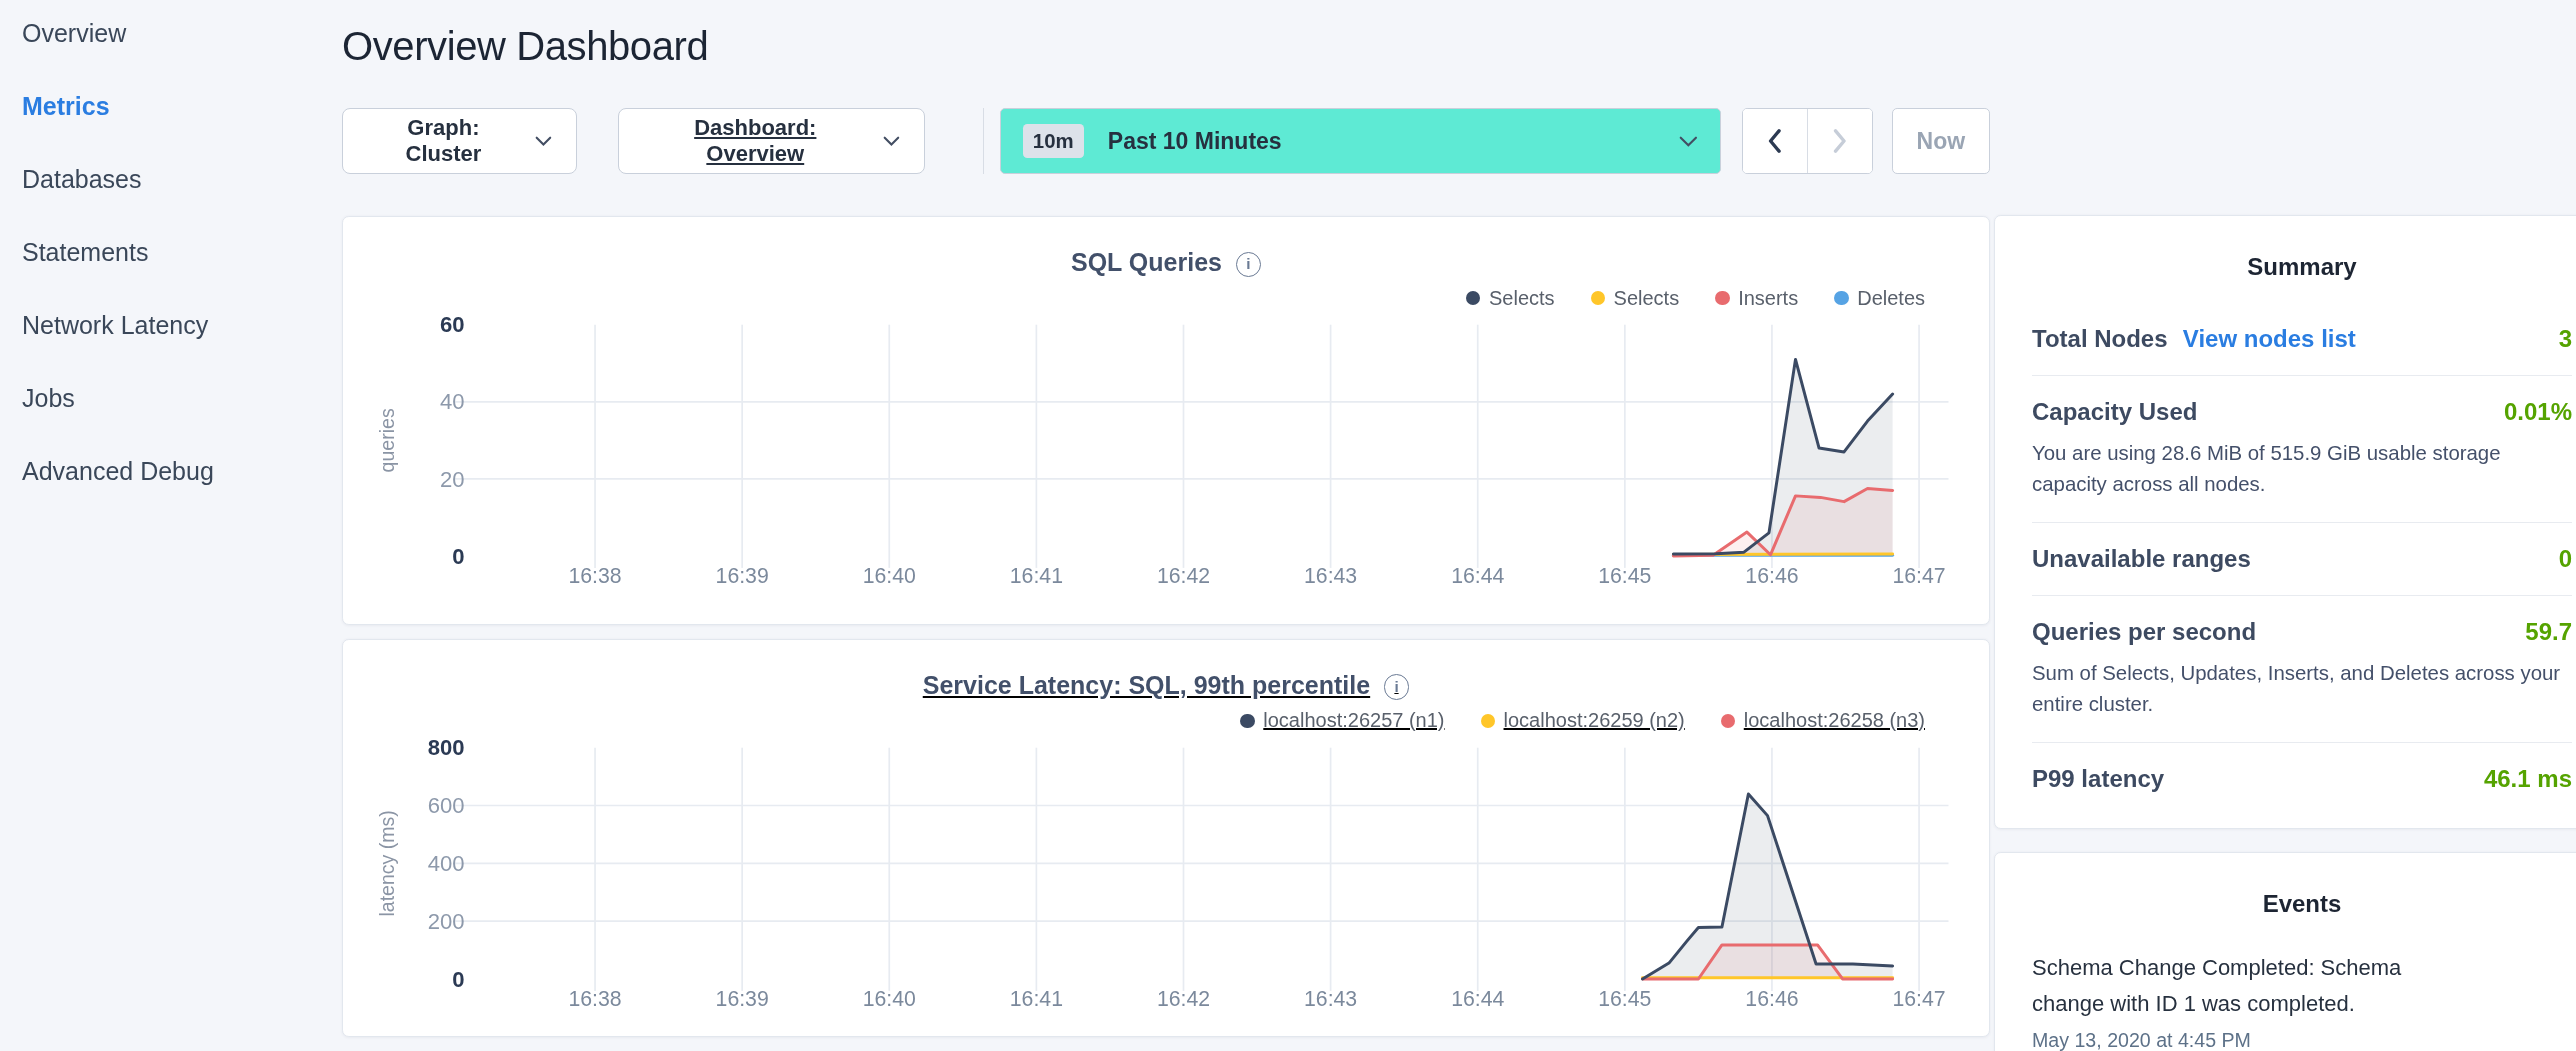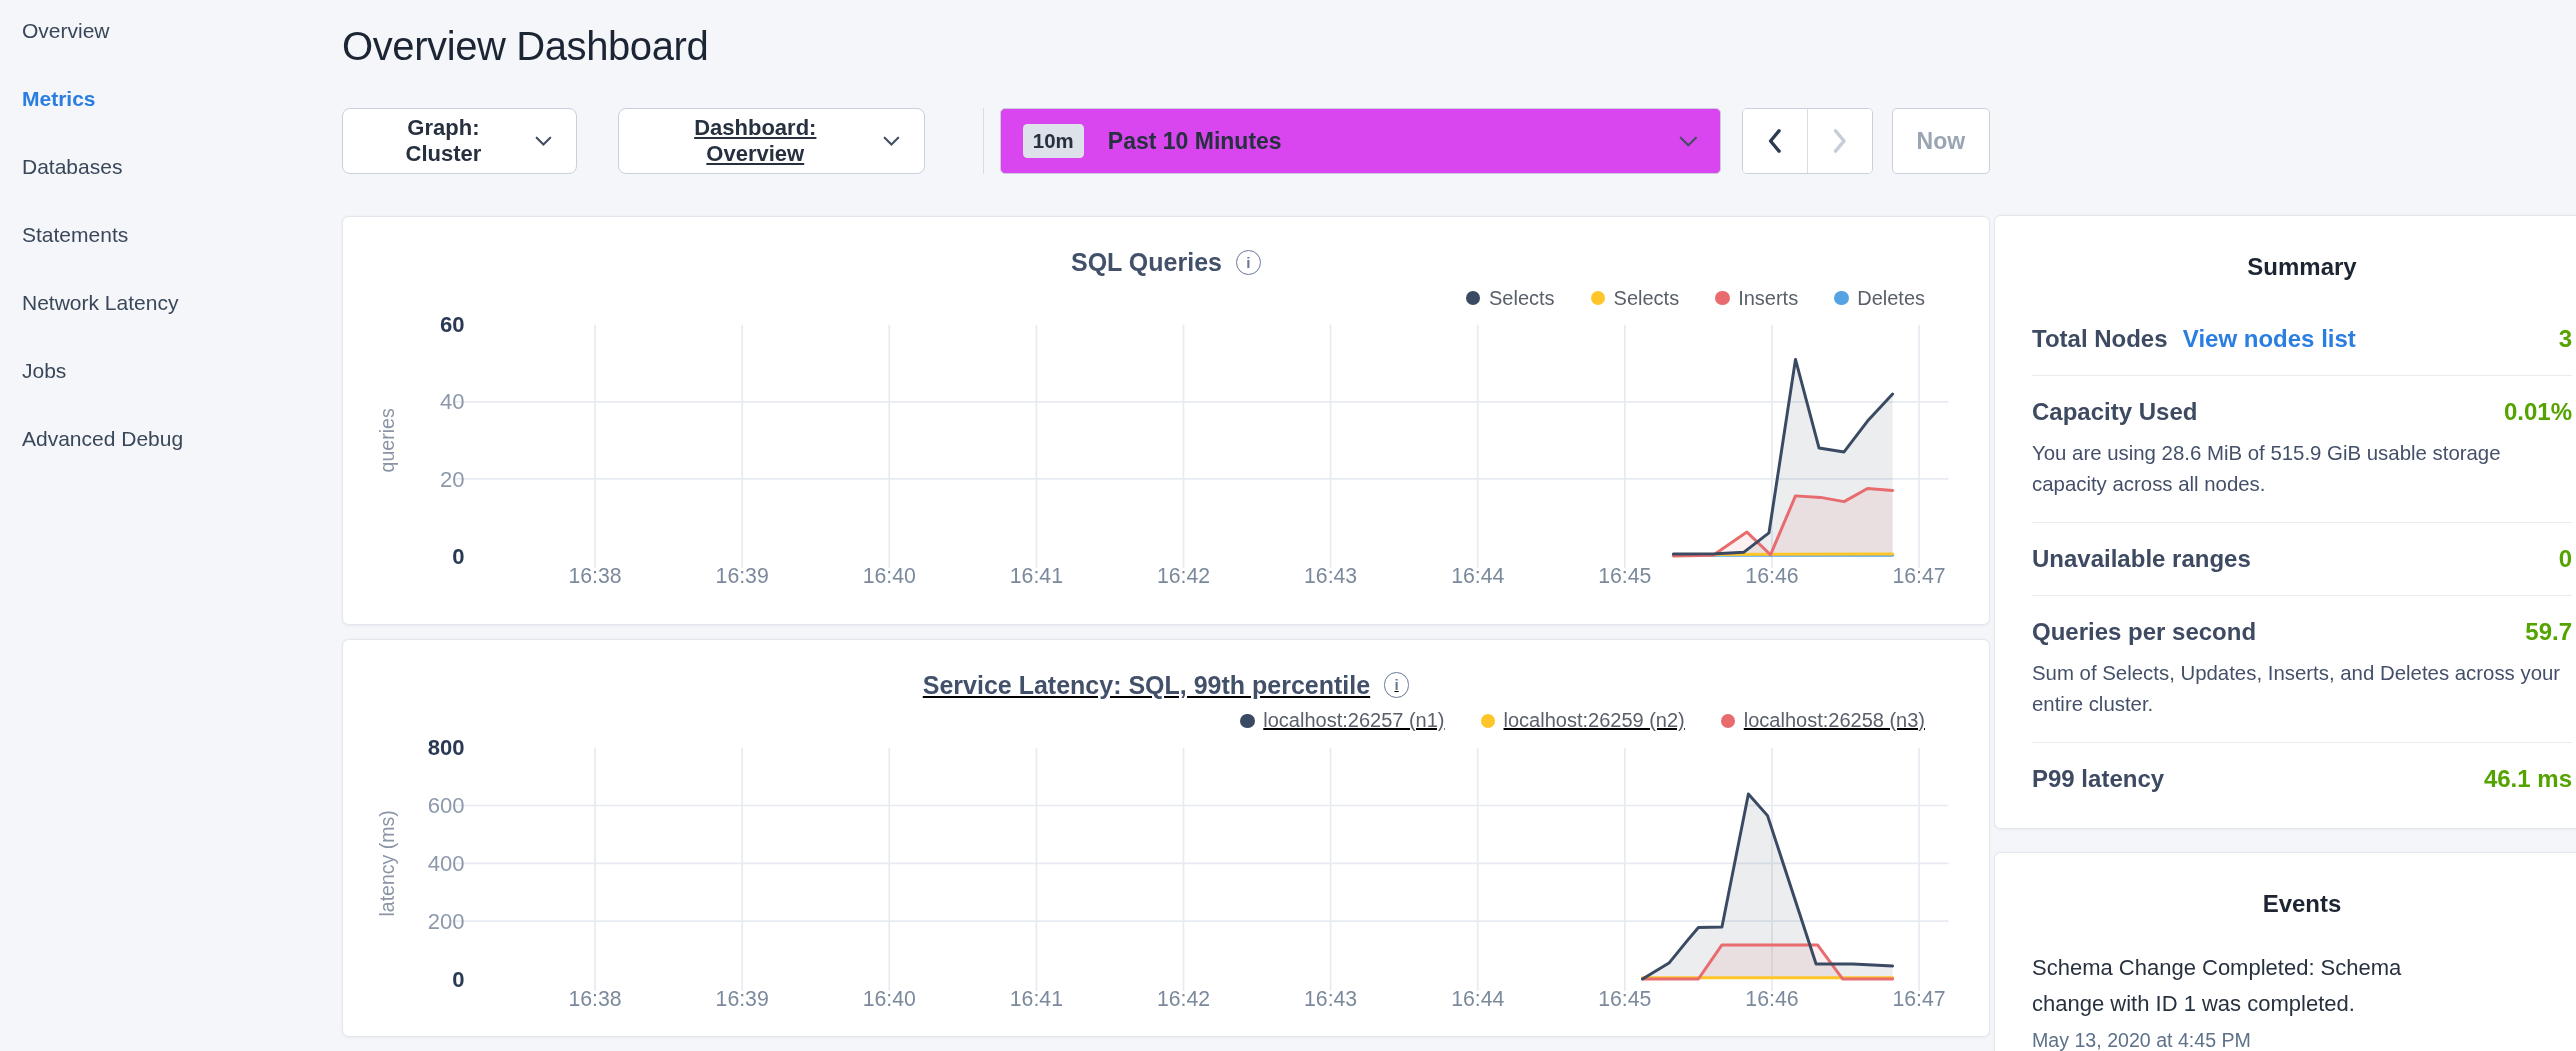--- a/index.html
+++ b/index.html
@@ -1,46 +1,46 @@
 <!DOCTYPE html>
 <html style="font-size:13.6px"><head>
 <meta charset="utf-8">
 <style>
   * { margin:0; padding:0; box-sizing:border-box; }
   html,body { background:#f4f6fa; font-family:"Liberation Sans","DejaVu Sans",sans-serif; }
   .page { position:relative; width:2576px; height:1051px; overflow:hidden; display:flex; background:#f4f6fa; }
 
   
   .sidebar { width:342px; flex-shrink:0; padding:18.7px 0 0 22px; }
-  .side-item { display:block; font-size:21px; color:#3a4759; margin-bottom:44px; text-decoration:none; cursor:pointer; }
+  .side-item { display:block; font-size:25px; color:#3a4759; margin-bottom:44px; text-decoration:none; cursor:pointer; }
   .side-item.active { color:#2a7de1; font-weight:700; }
 
   
   .main { width:1648px; flex-shrink:0; }
   h1.page-title { margin-top:24px; font-size:40px; font-weight:400; color:#1c2534; letter-spacing:-0.4px; }
 
   .controls { display:flex; align-items:center; margin-top:39px; height:66px; }
   .dd { height:66px; display:flex; align-items:center; gap:15.3px; padding:0 24px; background:#fff;
         border:0.9px solid #c9d0db; border-radius:8px; font-size:22px; font-weight:700; color:#26303f; cursor:pointer; }
   .dd + .dd { margin-left:41px;text-decoration:underline; }
   .vdiv { width:0.9px; height:66px; background:#d8dde5; margin:0 16px 0 58px; }
-  .time-select { width:726px; height:66px; display:flex; align-items:center; background:#d946ef;
+  .time-select { width:726px; height:66px; display:flex; align-items:center; background:#5eead4;
         border:0.9px solid #c9d0db; border-radius:5.1px; padding:0 22px; cursor:pointer; }
   .badge { background:#dde2ea; color:#26303f; font-size:20.4px; font-weight:700; padding:5.1px 10.2px; border-radius:4.3px; margin-right:24px; }
   .time-label { font-size:23px; font-weight:700; color:#26303f; flex:1; text-align:left; }
   .nav-btns { display:flex; margin-left:21px; border:0.9px solid #c9d0db; border-radius:5.1px; overflow:hidden; background:#fff; height:66px; }
   .nav-btn { width:65px; height:100%; display:flex; align-items:center; justify-content:center; background:#fff; border:none; cursor:pointer; }
   .nav-btn + .nav-btn { border-left:0.9px solid #d8dde5; }
   .now-btn { margin-left:18.7px; height:66px; width:99px; background:#fff; border:0.9px solid #c9d0db; border-radius:5.1px;
         font-size:23px; font-weight:700; color:#9aa5b4; font-family:inherit; cursor:pointer; }
 
   .card { background:#fff; border:0.9px solid #e2e7ee; border-radius:6.8px; box-shadow:0 0.9px 2.6px rgba(46,56,77,0.06); }
   .chart-card { margin-top:42px; height:409px; }
   .chart-card.second { margin-top:13.6px; height:398px;text-decoration:underline; }
-  .chart-title-row { display:flex; justify-content:center; align-items:center; gap:13.6px; margin-top:31px; height:29px; }
+  .chart-title-row { display:flex; justify-content:center; align-items:flex-end; gap:13.6px; margin-top:31px; height:29px; }
   .chart-title { font-size:25px; font-weight:700; color:#42506a; }
   .info-icon { width:25.5px; height:25.5px; border:1.7px solid #6a7a94; border-radius:50%; color:#6a7a94; font-size:15.3px;
         display:flex; align-items:center; justify-content:center; font-weight:700; cursor:pointer; font-style:normal; }
   .legend { display:flex; justify-content:flex-end; align-items:center; gap:36px; margin:10.2px 64px 0 0; height:22px; }
   .legend-item { display:flex; align-items:center; gap:8.5px; font-size:20px; color:#59606b; }
   .legend-dot { width:14.5px; height:14.5px; border-radius:50%; display:inline-block; }
   .chart-holder { margin-top:6.8px; }
 
   
   .rightcol { width:616px; margin-left:4px; flex-shrink:0; }

